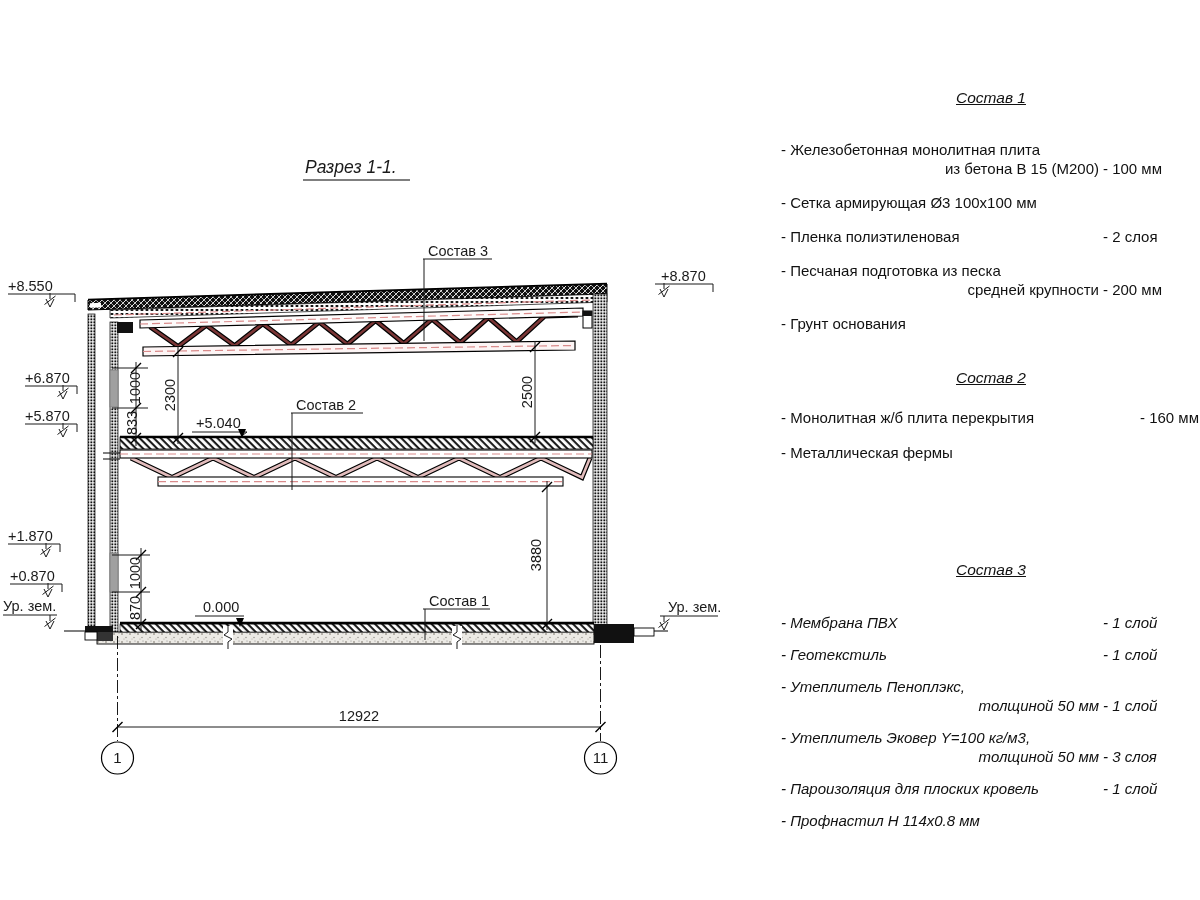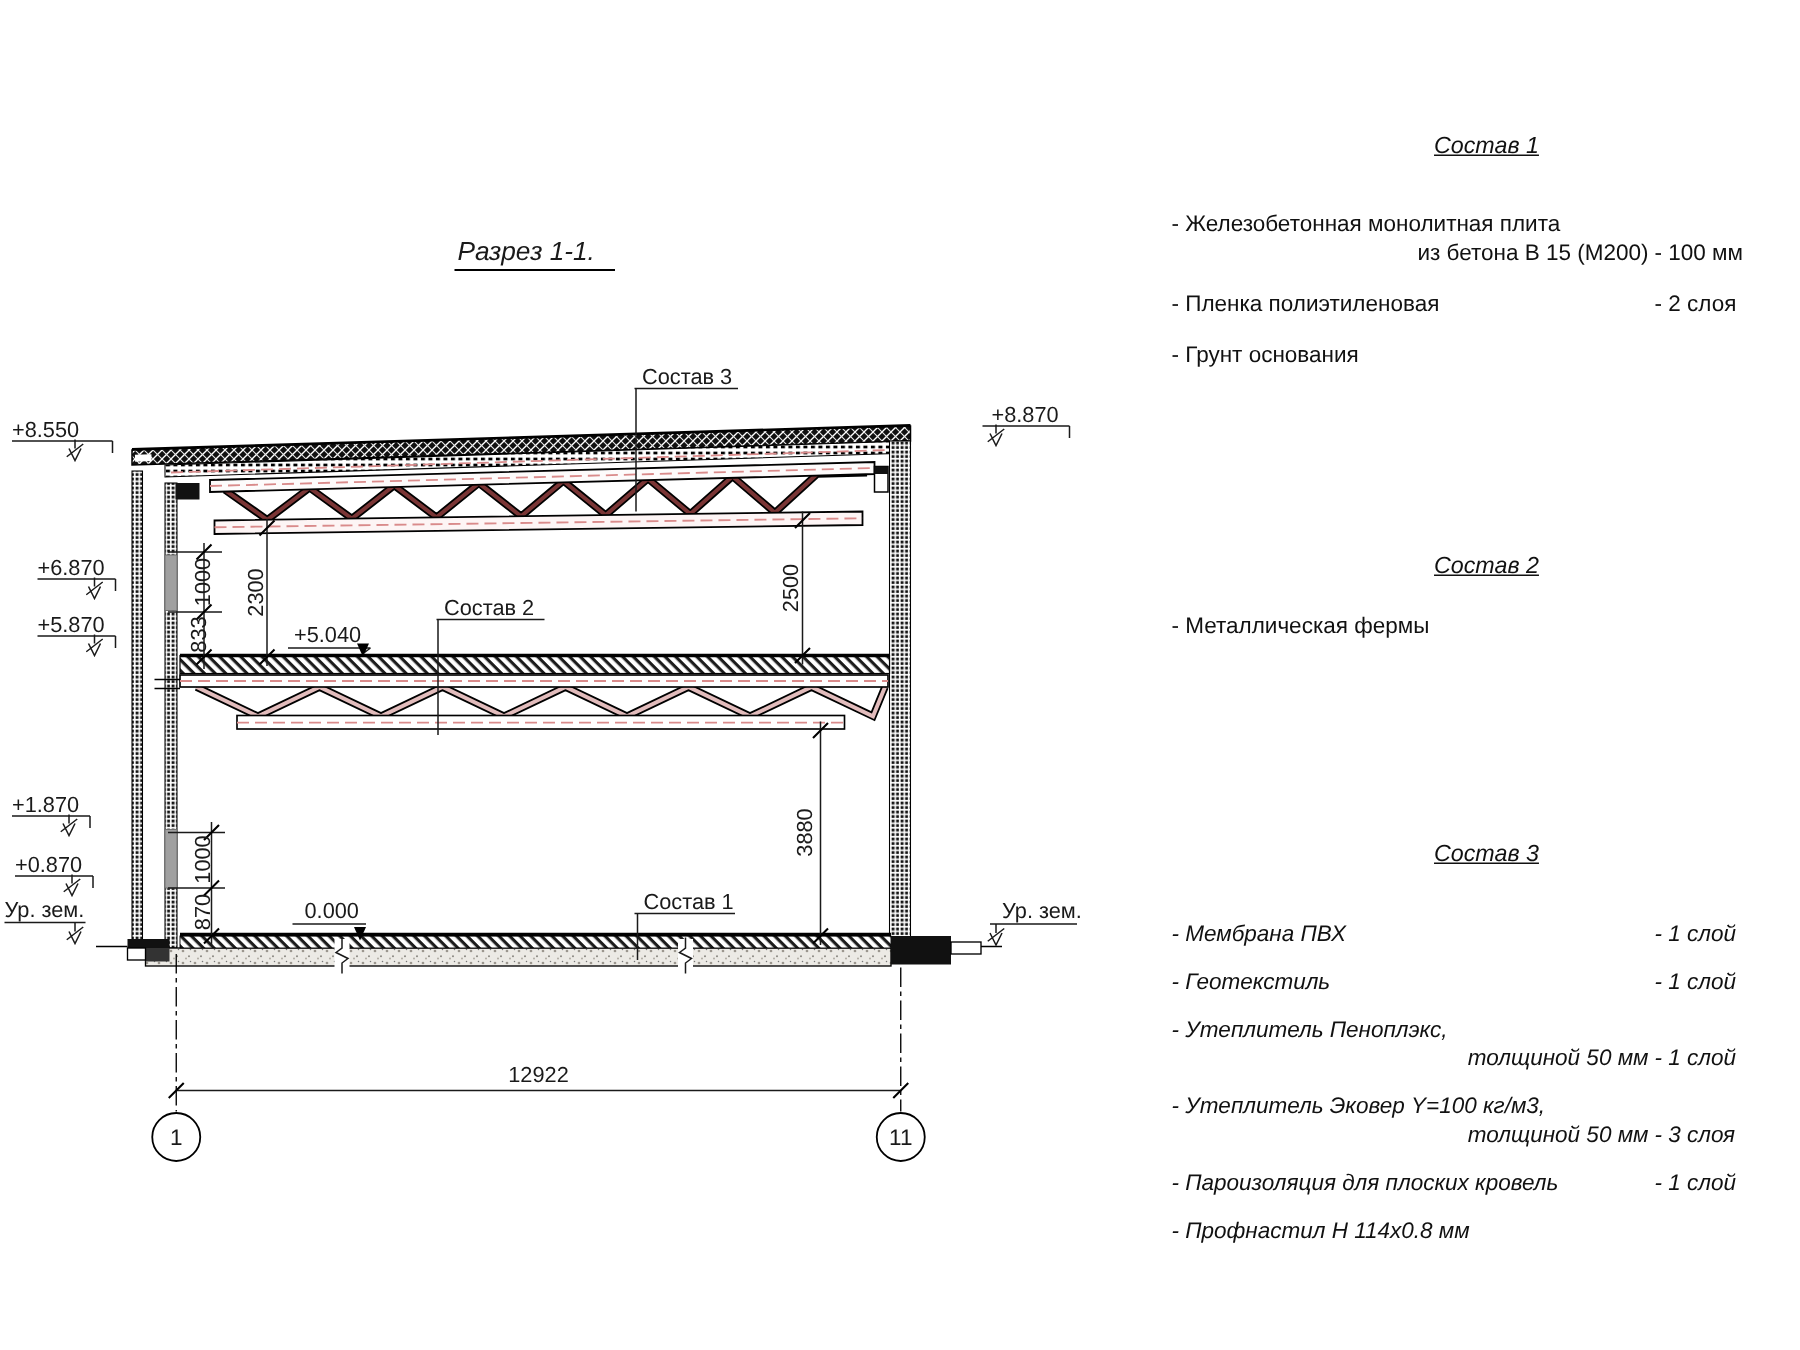--- a/index.html
+++ b/index.html
@@ -193,30 +193,42 @@
 <div class="panel">
 
   <div class="sec" id="sec1">
     <div class="sech">Состав 1</div>
     <div class="row">
       <span>- Железобетонная  монолитная плита</span>
       <span class="l2">из бетона В 15 (М200)</span>
       <span class="val">- 100 мм</span>
     </div>
     <div class="row">
+      <span>- Сетка армирующая Ø3 100х100 мм</span>
+    </div>
+    <div class="row">
       <span>- Пленка полиэтиленовая</span>
       <span class="val">-  2 слоя</span>
     </div>
     <div class="row">
+      <span>- Песчаная подготовка из песка</span>
+      <span class="l2">средней крупности</span>
+      <span class="val">- 200 мм</span>
+    </div>
+    <div class="row">
       <span>- Грунт основания</span>
     </div>
   </div>
 
   <div class="sec" id="sec2">
     <div class="sech">Состав 2</div>
+    <div class="row">
+      <span>- Монолитная ж/б плита перекрытия</span>
+      <span class="val">- 160 мм</span>
+    </div>
     <div class="row">
       <span>- Металлическая фермы</span>
     </div>
   </div>
 
   <div class="sec" id="sec3">
     <div class="sech">Состав 3</div>
     <div class="row">
       <span>- Мембрана ПВХ</span>
       <span class="val">- 1 слой</span>

